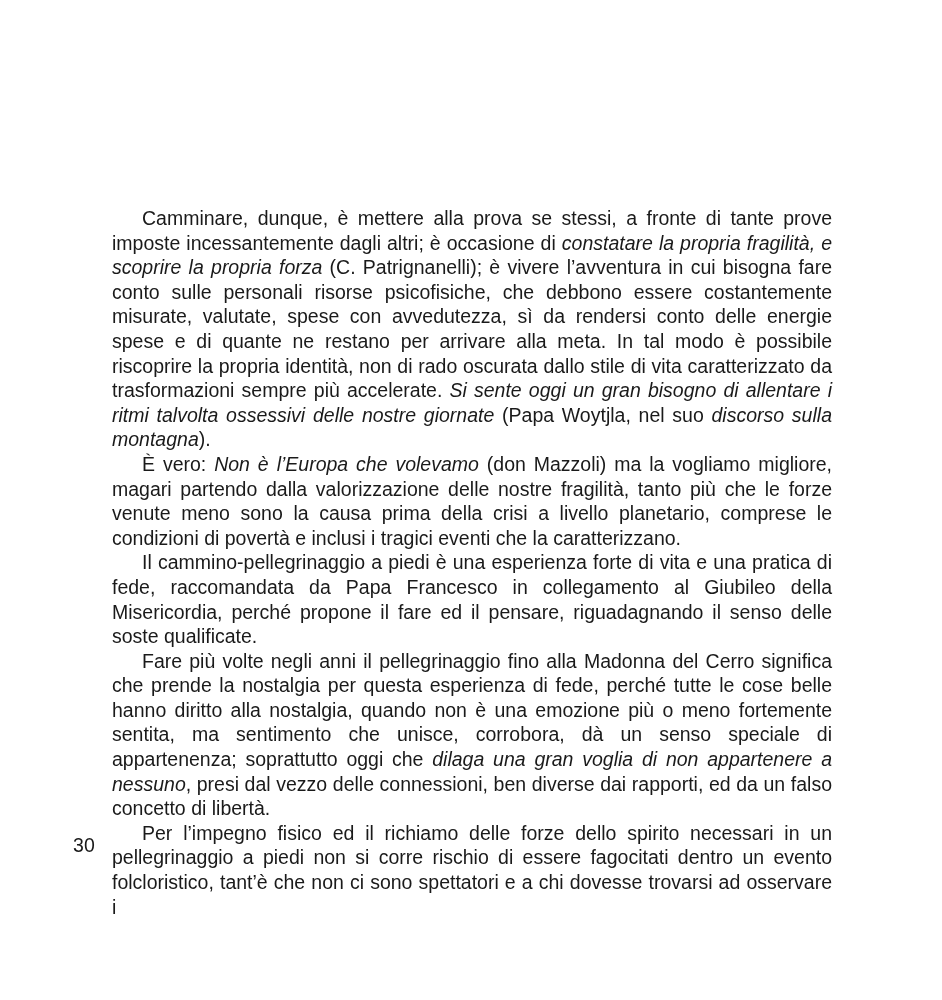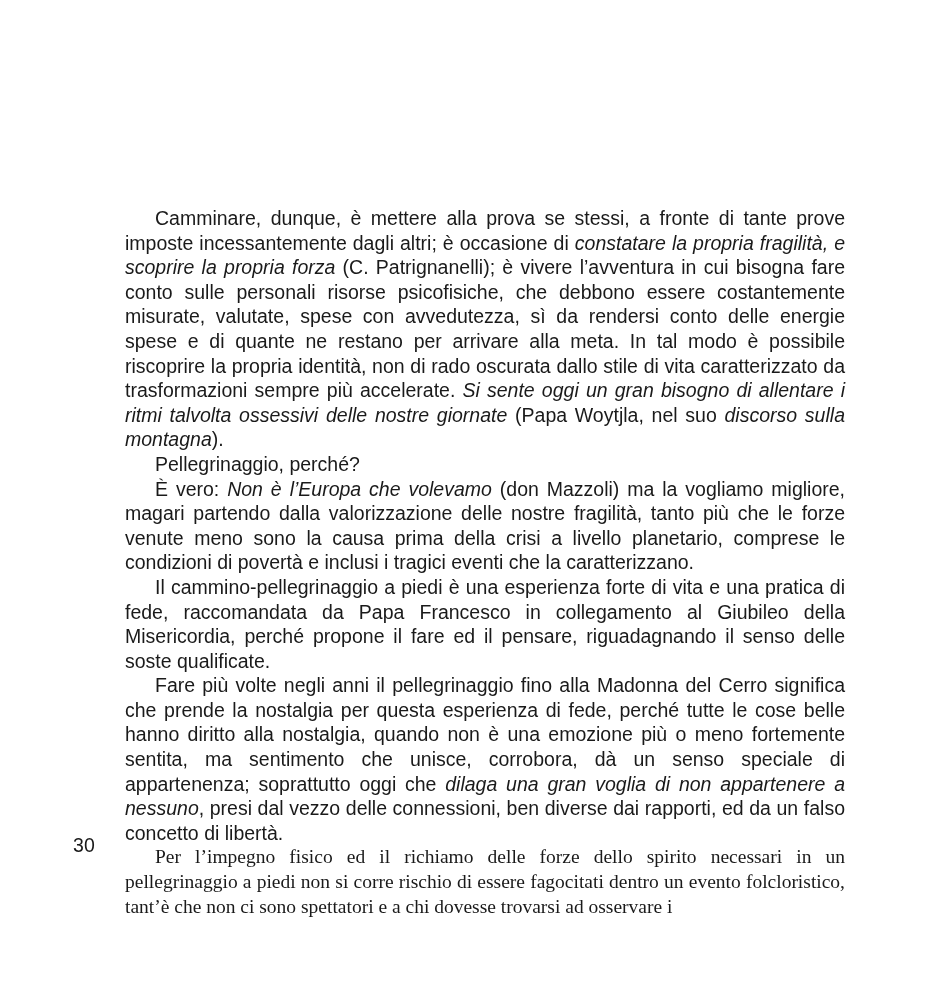--- a/index.html
+++ b/index.html
@@ -33,57 +33,55 @@
     width: 40px;
     text-align: center;
     font-size: 19.5px;
     line-height: 24.6px;
     color: #1a1a1a;
     letter-spacing: 0.2px;
   }
 
   .textblock {
     position: absolute;
-    left: 125px;
+    left: 112px;
     top: 206px;
     width: 720px;
     font-size: 19.5px;
     line-height: 24.6px;
     text-align: justify;
     text-justify: inter-word;
     -webkit-hyphens: none;
     hyphens: none;
     color: #1a1a1a;
   }
 
   .textblock p {
     margin: 0;
     text-indent: 30px;
     text-align: justify;
   }
 
   
   .textblock p.runon {
     text-align: justify;
-    font-family: Liberation Serif, serif;
   }
 
   .textblock em {
     font-style: italic;
   }
 </style>
 </head>
 <body>
 
 <div class="page">
 
   <div class="folio">30</div>
 
   <div class="textblock">
     <p><span>Camminare, dunque, è mettere alla prova se stessi, a fronte di tante prove imposte incessantemente dagli altri; è occasione di </span><em>constatare la propria fragilità, e scoprire la propria forza</em><span> (C. Patrignanelli); è vivere l’avventura in cui bisogna fare conto sulle personali risorse psicofisiche, che debbono essere costantemente misurate, valutate, spese con avvedutezza, sì da rendersi conto delle energie spese e di quante ne restano per arrivare alla meta. In tal modo è possibile riscoprire la propria identità, non di rado oscurata dallo stile di vita caratterizzato da trasformazioni sempre più accelerate. </span><em>Si sente oggi un gran bisogno di allentare i ritmi talvolta ossessivi delle nostre giornate</em><span> (Papa Woytjla, nel suo </span><em>discorso sulla montagna</em><span>).</span></p>
-    <p><span>Pellegrinaggio, perché?</span></p>
     <p><span>È vero: </span><em>Non è l’Europa che volevamo</em><span> (don Mazzoli) ma la vogliamo migliore, magari partendo dalla valorizzazione delle nostre fragilità, tanto più che le forze venute meno sono la causa prima della crisi a livello planetario, comprese le condizioni di povertà e inclusi i tragici eventi che la caratterizzano.</span></p>
     <p><span>Il cammino-pellegrinaggio a piedi è una esperienza forte di vita e una pratica di fede, raccomandata da Papa Francesco in collegamento al Giubileo della Misericordia, perché propone il fare ed il pensare, riguadagnando il senso delle soste qualificate.</span></p>
     <p><span>Fare più volte negli anni il pellegrinaggio fino alla Madonna del Cerro significa che prende la nostalgia per questa esperienza di fede, perché tutte le cose belle hanno diritto alla nostalgia, quando non è una emozione più o meno fortemente sentita, ma sentimento che unisce, corrobora, dà un senso speciale di appartenenza; soprattutto oggi che </span><em>dilaga una gran voglia di non appartenere a nessuno</em><span>, presi dal vezzo delle connessioni, ben diverse dai rapporti, ed da un falso concetto di libertà.</span></p>
     <p class="runon"><span>Per l’impegno fisico ed il richiamo delle forze dello spirito necessari in un pellegrinaggio a piedi non si corre rischio di essere fagocitati dentro un evento folcloristico, tant’è che non ci sono spettatori e a chi dovesse trovarsi ad osservare i</span></p>
   </div>
 
 </div>
 
 </body></html>

